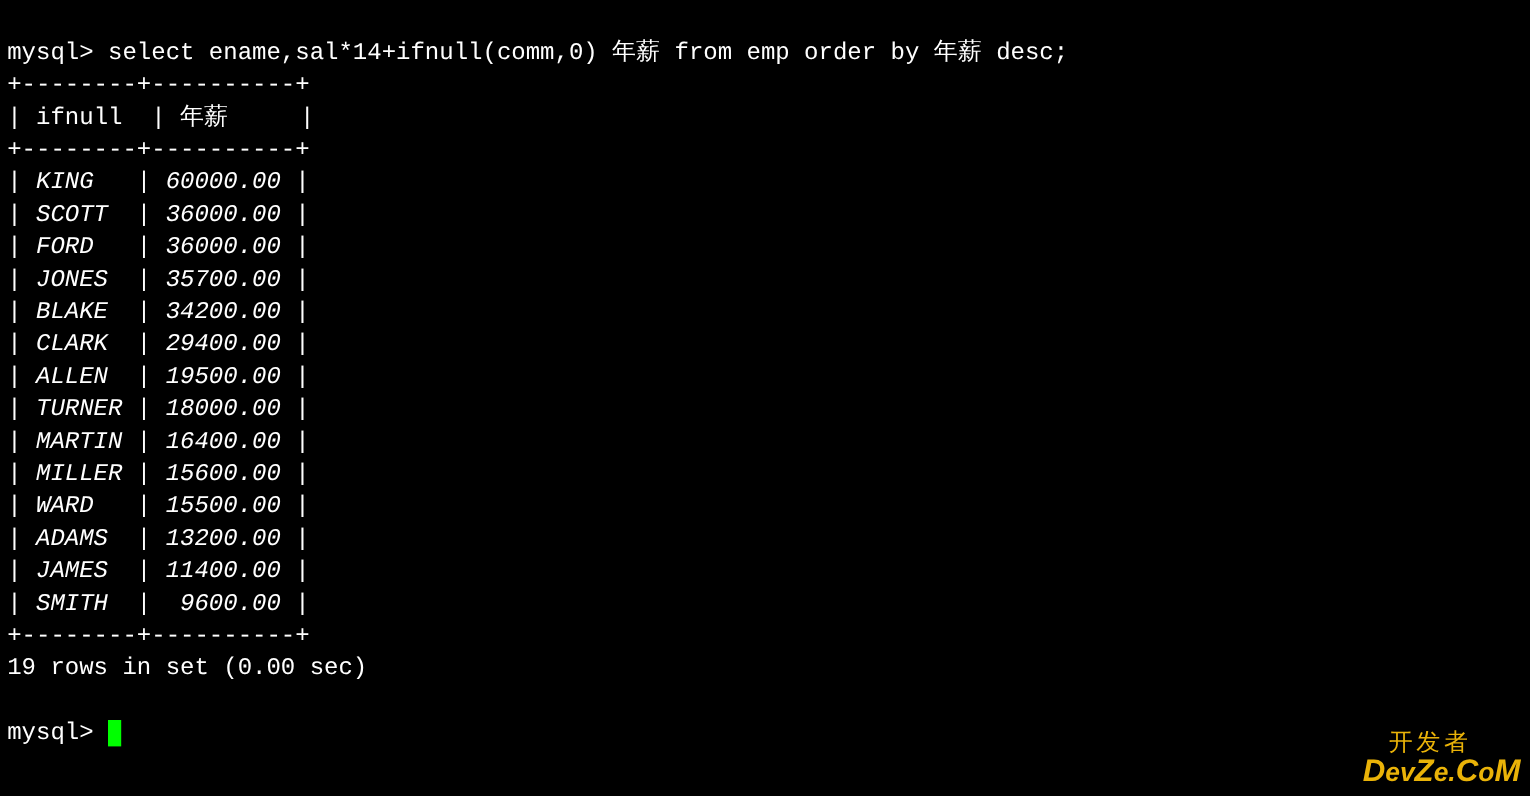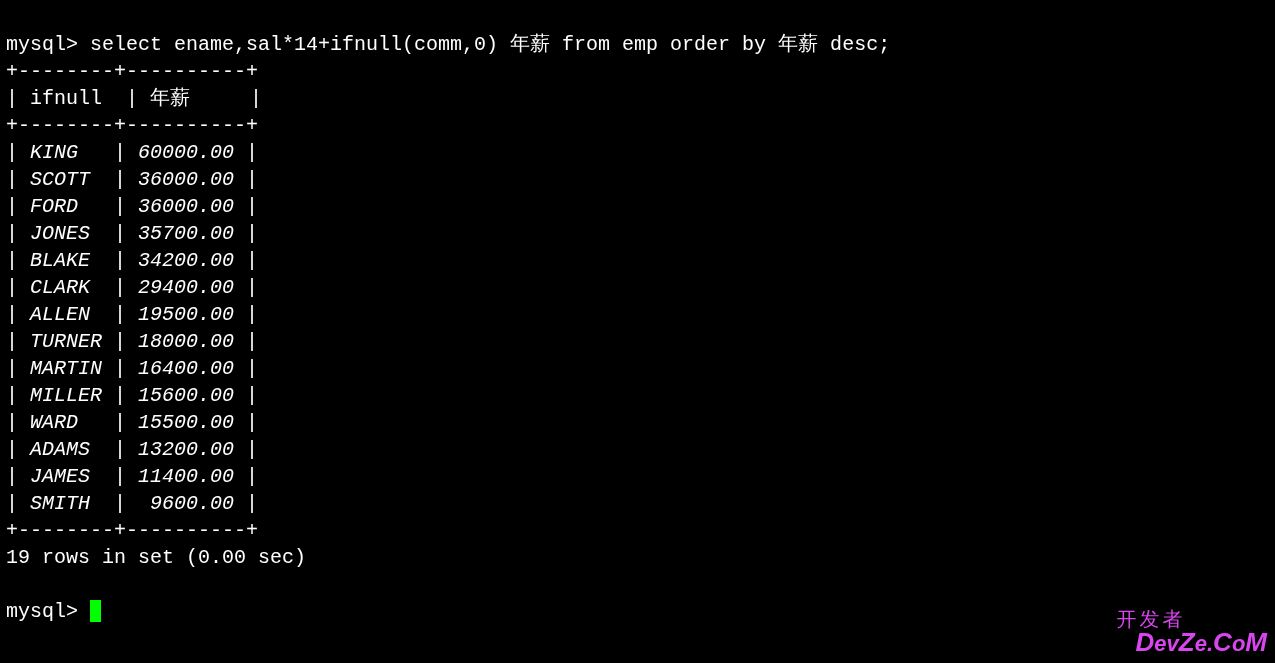--- a/index.html
+++ b/index.html
@@ -30,23 +30,23 @@
       width: 11px;
       height: 22px;
       background-color: #00ff00;
       vertical-align: text-bottom;
       margin-bottom: 1px;
     }
     .watermark {
       position: absolute;
       right: 8px;
       bottom: 8px;
-      color: #d946ef;
+      color: #eab308;
       font-family: Arial, sans-serif;
-      text-align: left;
+      text-align: center;
       line-height: 1.0;
     }
     .watermark .line1 {
       font-size: 20px;
       letter-spacing: 3px;
       font-weight: normal;
     }
     .watermark .line2 {
       font-size: 22px;
       font-weight: bold;

